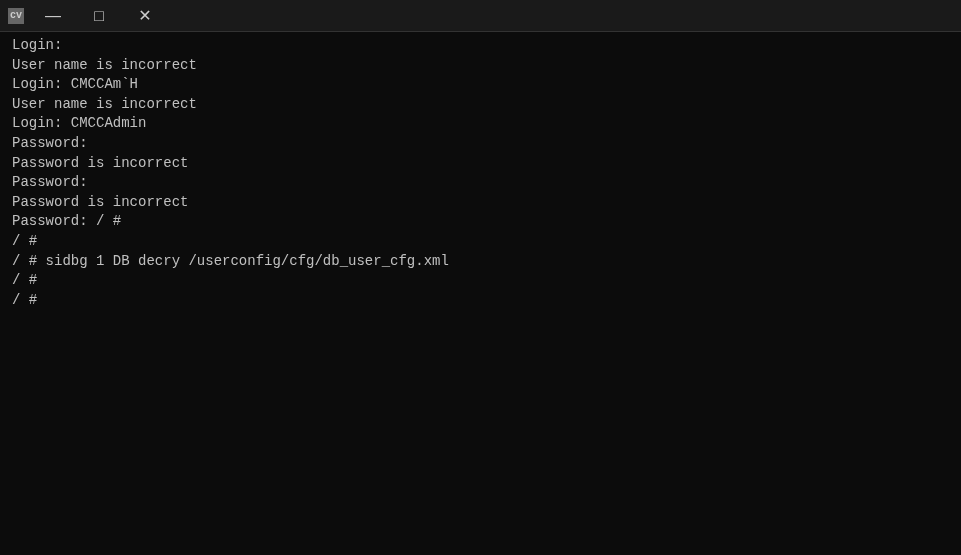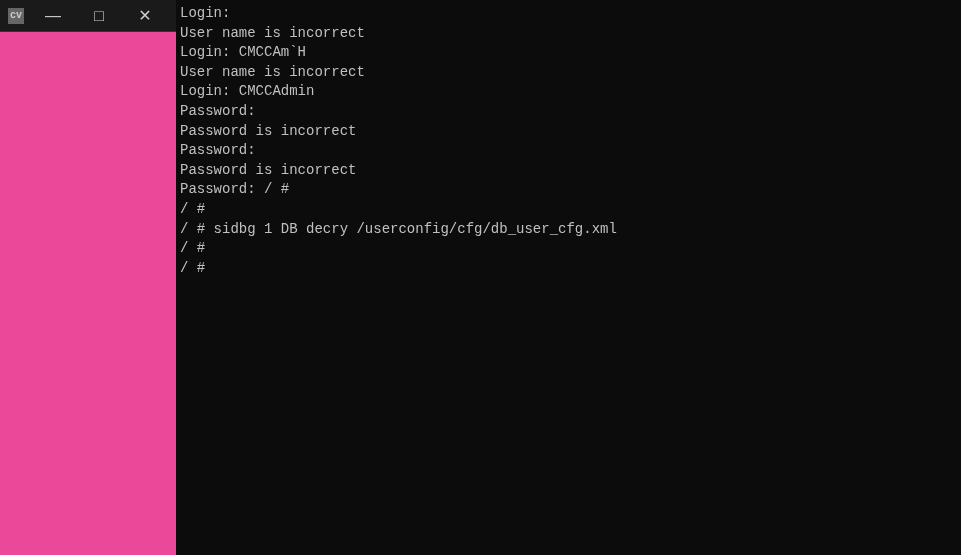--- a/index.html
+++ b/index.html
@@ -13,22 +13,22 @@
       height: 555px;
       background: #000;
       font-family: 'Courier New', Courier, monospace;
       overflow: hidden;
     }
 
     .window {
       width: 961px;
       height: 555px;
       display: flex;
-      flex-direction: row;
-      background: #ec4899;
+      flex-direction: column;
+      background: #be185d;
     }
 
     .titlebar {
       display: flex;
       align-items: center;
       background: #1a1a1a;
       height: 32px;
       padding: 0 8px;
       flex-shrink: 0;
       border-bottom: 1px solid #333;
@@ -69,21 +69,21 @@
       cursor: pointer;
       display: flex;
       align-items: center;
       justify-content: center;
       font-family: 'Segoe UI', Arial, sans-serif;
     }
 
     .terminal-body {
       flex: 1;
       background: #0c0c0c;
-      padding: 4px 4px;
+      padding: 4px 12px;
       overflow: hidden;
     }
 
     .terminal-text {
       color: #c0c0c0;
       font-size: 14px;
       line-height: 1.4;
       white-space: pre;
       font-family: 'Courier New', Courier, monospace;
     }

